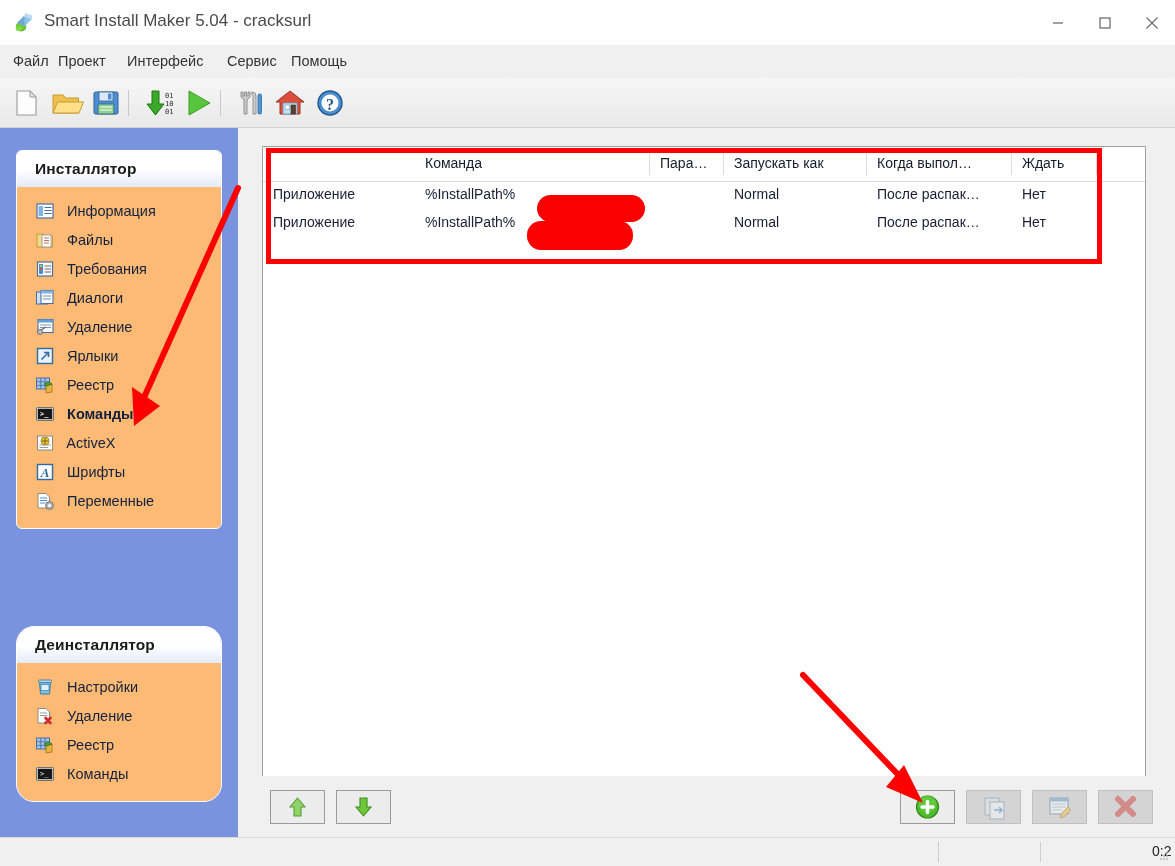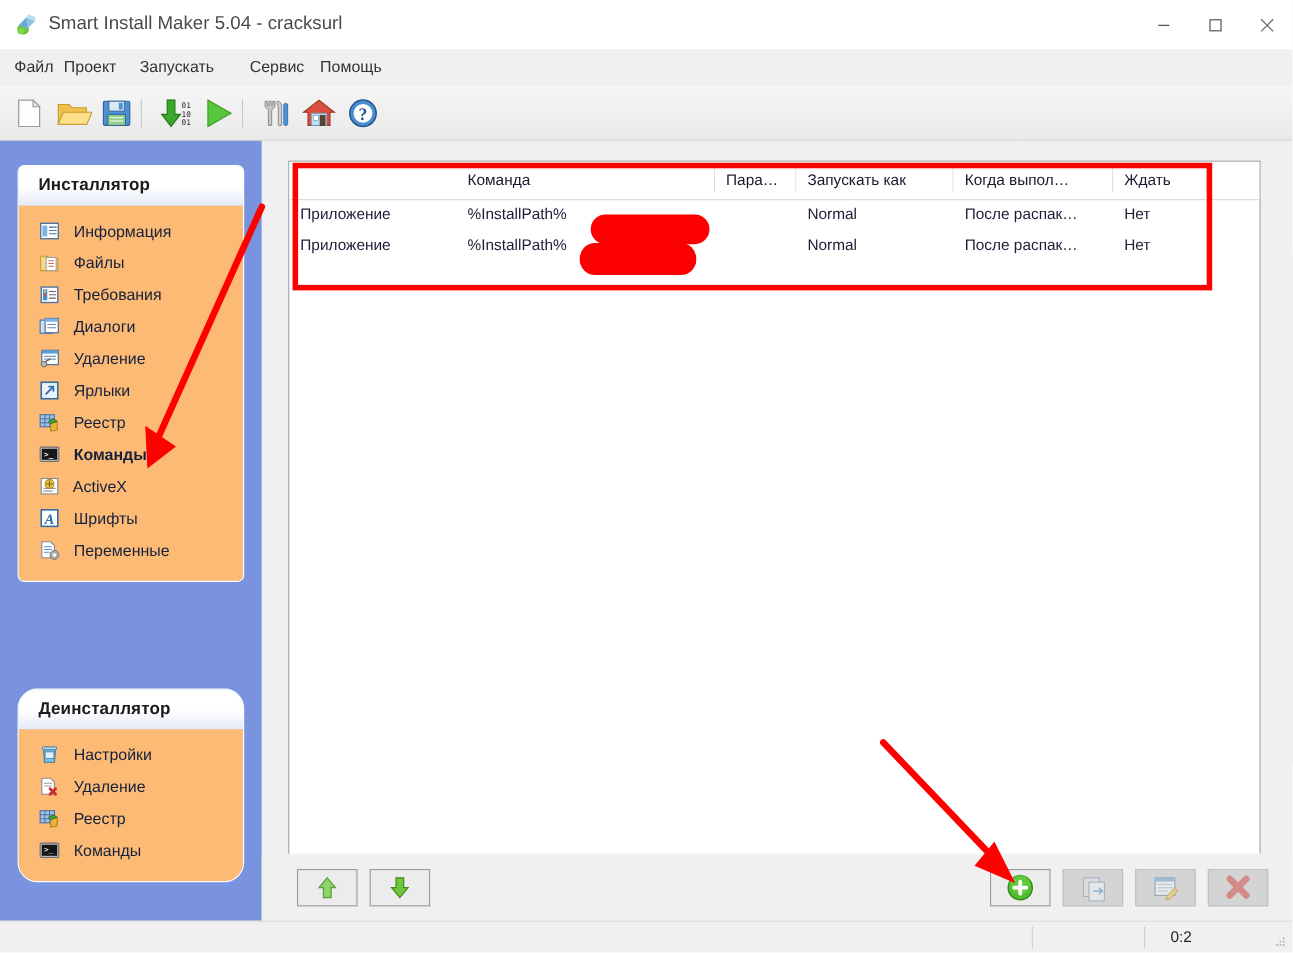--- a/index.html
+++ b/index.html
@@ -108,21 +108,21 @@
       <svg width="13" height="13" viewBox="0 0 13 13">
           <line x1="1" y1="1" x2="12" y2="12" stroke="#707070" stroke-width="1.2"></line>
           <line x1="12" y1="1" x2="1" y2="12" stroke="#707070" stroke-width="1.2"></line>
         </svg>
     </div>
   </div>
 
   <div class="menubar">
     <div class="menu-item" style="left:8px">Файл</div>
     <div class="menu-item" style="left:53px">Проект</div>
-    <div class="menu-item" style="left:122px">Запускать</div>
+    <div class="menu-item" style="left:122px">Интерфейс</div>
     <div class="menu-item" style="left:222px">Сервис</div>
     <div class="menu-item" style="left:286px">Помощь</div>
   </div>
 
   <div class="toolbar">
 
     <div class="tbtn" style="left:8px">
       <svg width="36" height="36" viewBox="0 0 36 36">
         <path d="M9 6 h13 l6 6 v18 h-19 z" fill="#fdfdfd" stroke="#9a9a9a" stroke-width="1.1"></path>
         <path d="M22 6 v6 h6 z" fill="#e4e4e4" stroke="#9a9a9a" stroke-width="1"></path>
@@ -472,21 +472,21 @@
         <svg width="53" height="32" viewBox="0 0 53 32" opacity="0.5">
           <path d="M19 8 l15 15 M34 8 l-15 15" stroke="#d04545" stroke-width="6" stroke-linecap="round"></path>
         </svg>
       </div>
     </div>
   </div>
 
   <div class="statusbar">
     <div class="sb-sep" style="left:938px;"></div>
     <div class="sb-sep" style="left:1040px;"></div>
-    <div class="sb-text" style="left:1064px;">0:2</div>
+    <div class="sb-text" style="left:1152px;">0:2</div>
     <div class="grip">
       <svg width="12" height="12" viewBox="0 0 12 12">
         <circle cx="9" cy="3" r="0.9" fill="#b0b0b0"></circle>
         <circle cx="9" cy="6" r="0.9" fill="#b0b0b0"></circle>
           <circle cx="6" cy="6" r="0.9" fill="#b0b0b0"></circle>
         <circle cx="9" cy="9" r="0.9" fill="#b0b0b0"></circle>
           <circle cx="6" cy="9" r="0.9" fill="#b0b0b0"></circle>
           <circle cx="3" cy="9" r="0.9" fill="#b0b0b0"></circle>
       </svg>
     </div>

